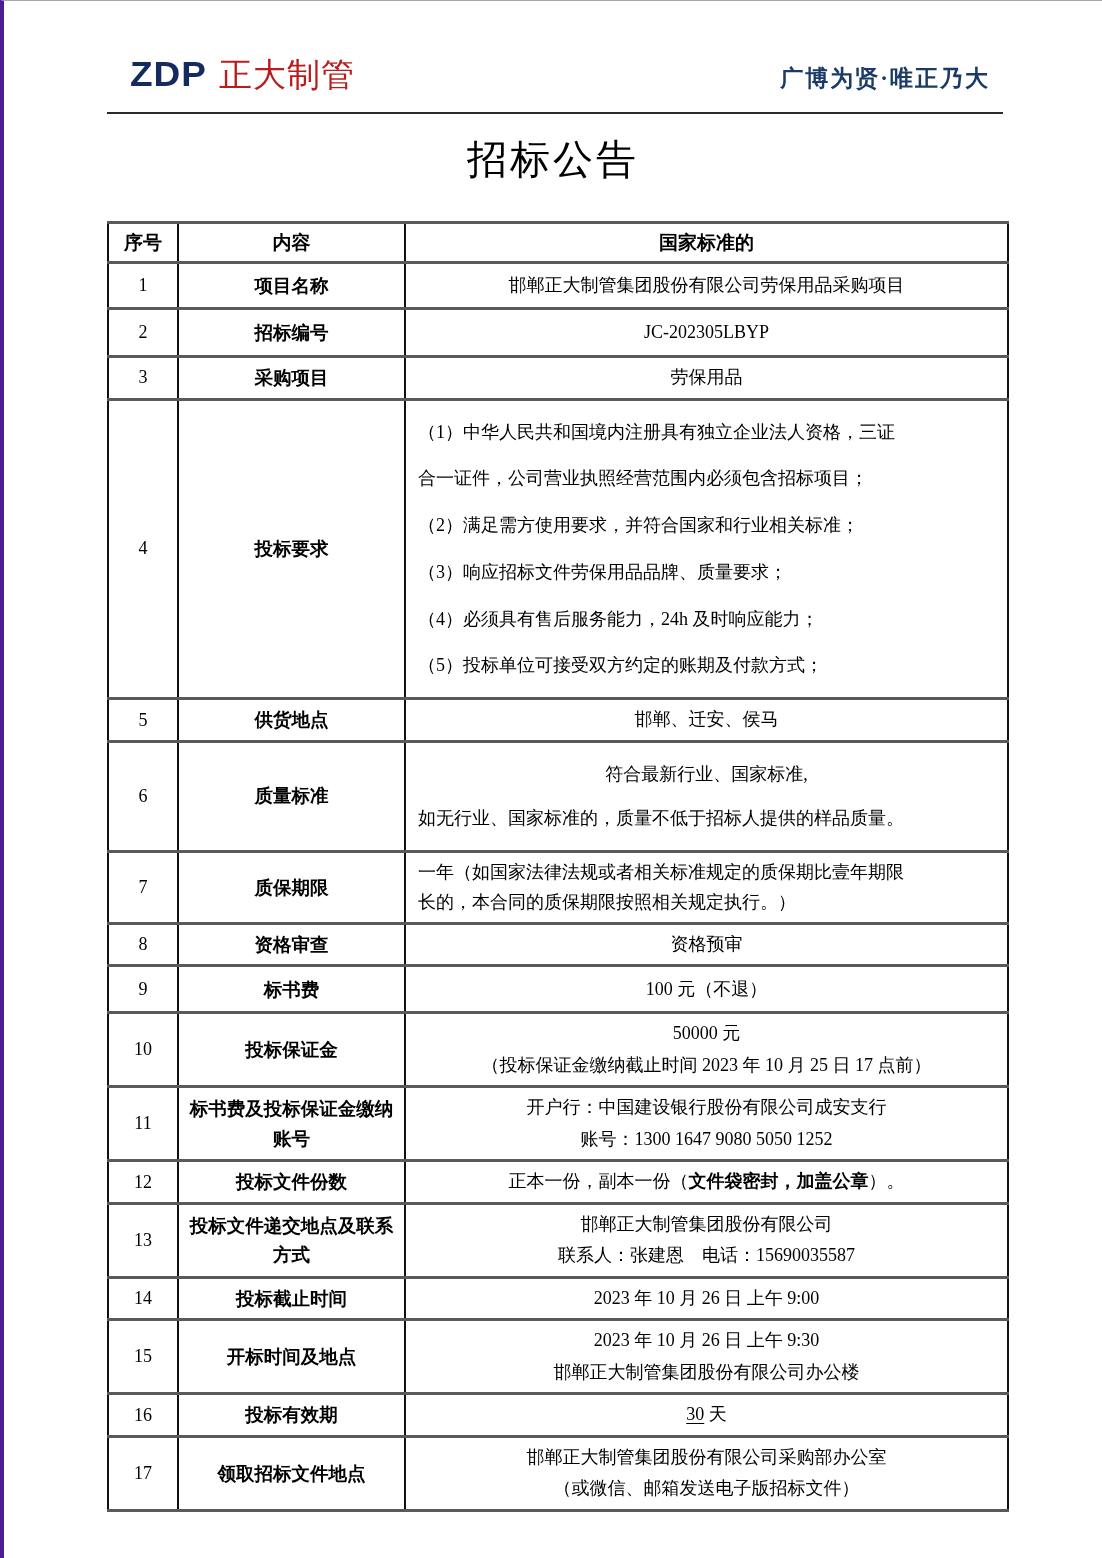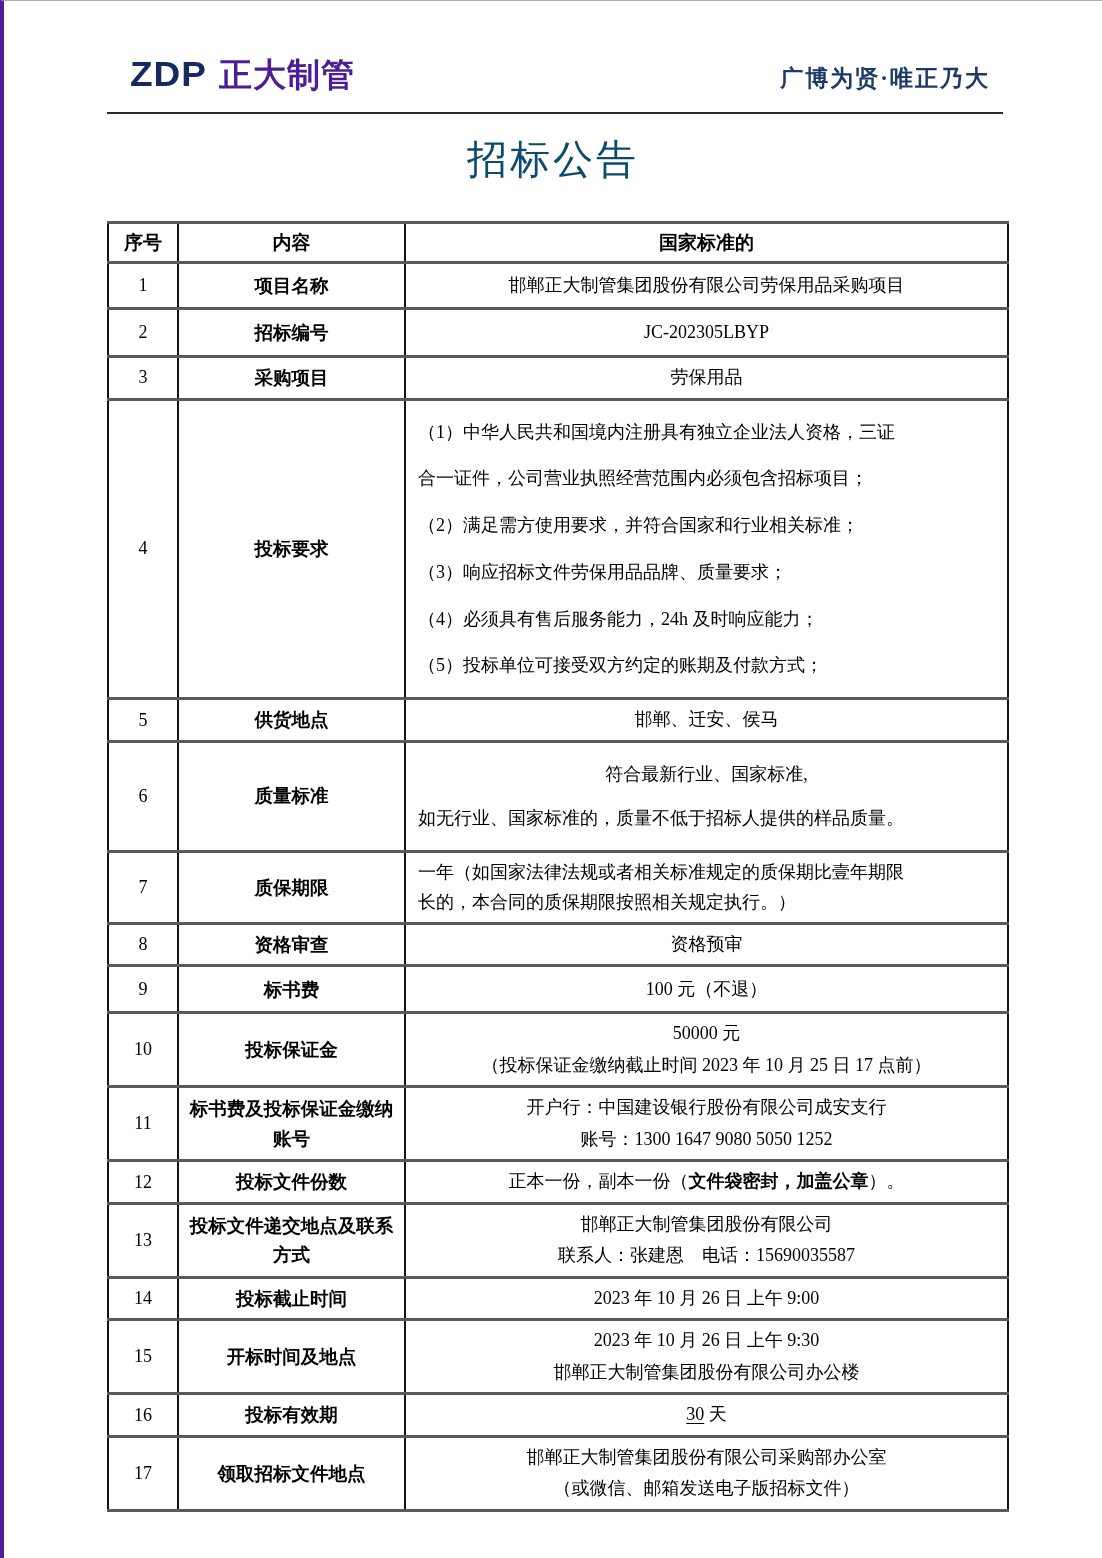--- a/index.html
+++ b/index.html
@@ -23,32 +23,32 @@
     margin:52px 112px 0 126px;
   }
   .logo { display:flex; align-items:baseline; gap:12px; }
   .logo-abbr {
     font-family:"Liberation Sans","DejaVu Sans",sans-serif;
     font-weight:900; font-size:37px; letter-spacing:1px;
     color:#152a5e; transform:scaleY(.96);
   }
   .logo-name {
     font-family:"Liberation Sans","DejaVu Sans",sans-serif;
-    font-weight:700; font-size:33px; color:#4c1d95; letter-spacing:1px;
+    font-weight:400; font-size:33px; color:#b91c1c; letter-spacing:1px;
   }
   .slogan {
     font-weight:700; font-size:23px; color:#1b3a68; letter-spacing:2px;
     padding-bottom:4px;
   }
   .rule { margin:14px 99px 0 103px; border-top:2px solid #2b2b2b; }
   
   .title {
     text-align:center; margin-top:18px;
     font-family:"Liberation Sans","DejaVu Sans",sans-serif;
-    font-weight:500; font-size:40px; letter-spacing:3px; color:#0c4a6e;
+    font-weight:500; font-size:40px; letter-spacing:3px; color:#000000;
   }
   
   table.announcement {
     width:900px; margin:34px 0 0 103px;
     border-collapse:collapse; table-layout:fixed;
   }
   th, td {
     border-left:2px solid #111;
     border-right:2px solid #111;
     border-top:3px solid #5a5a5a;

